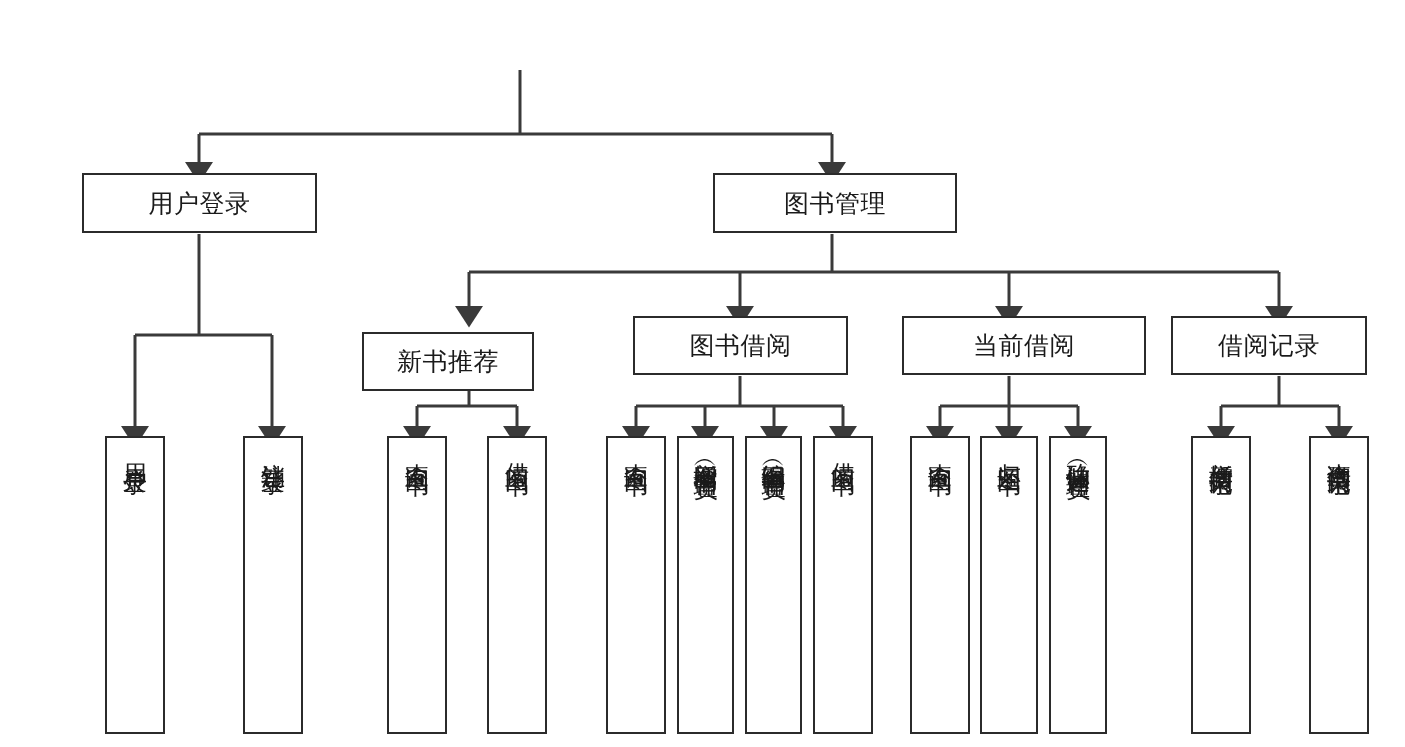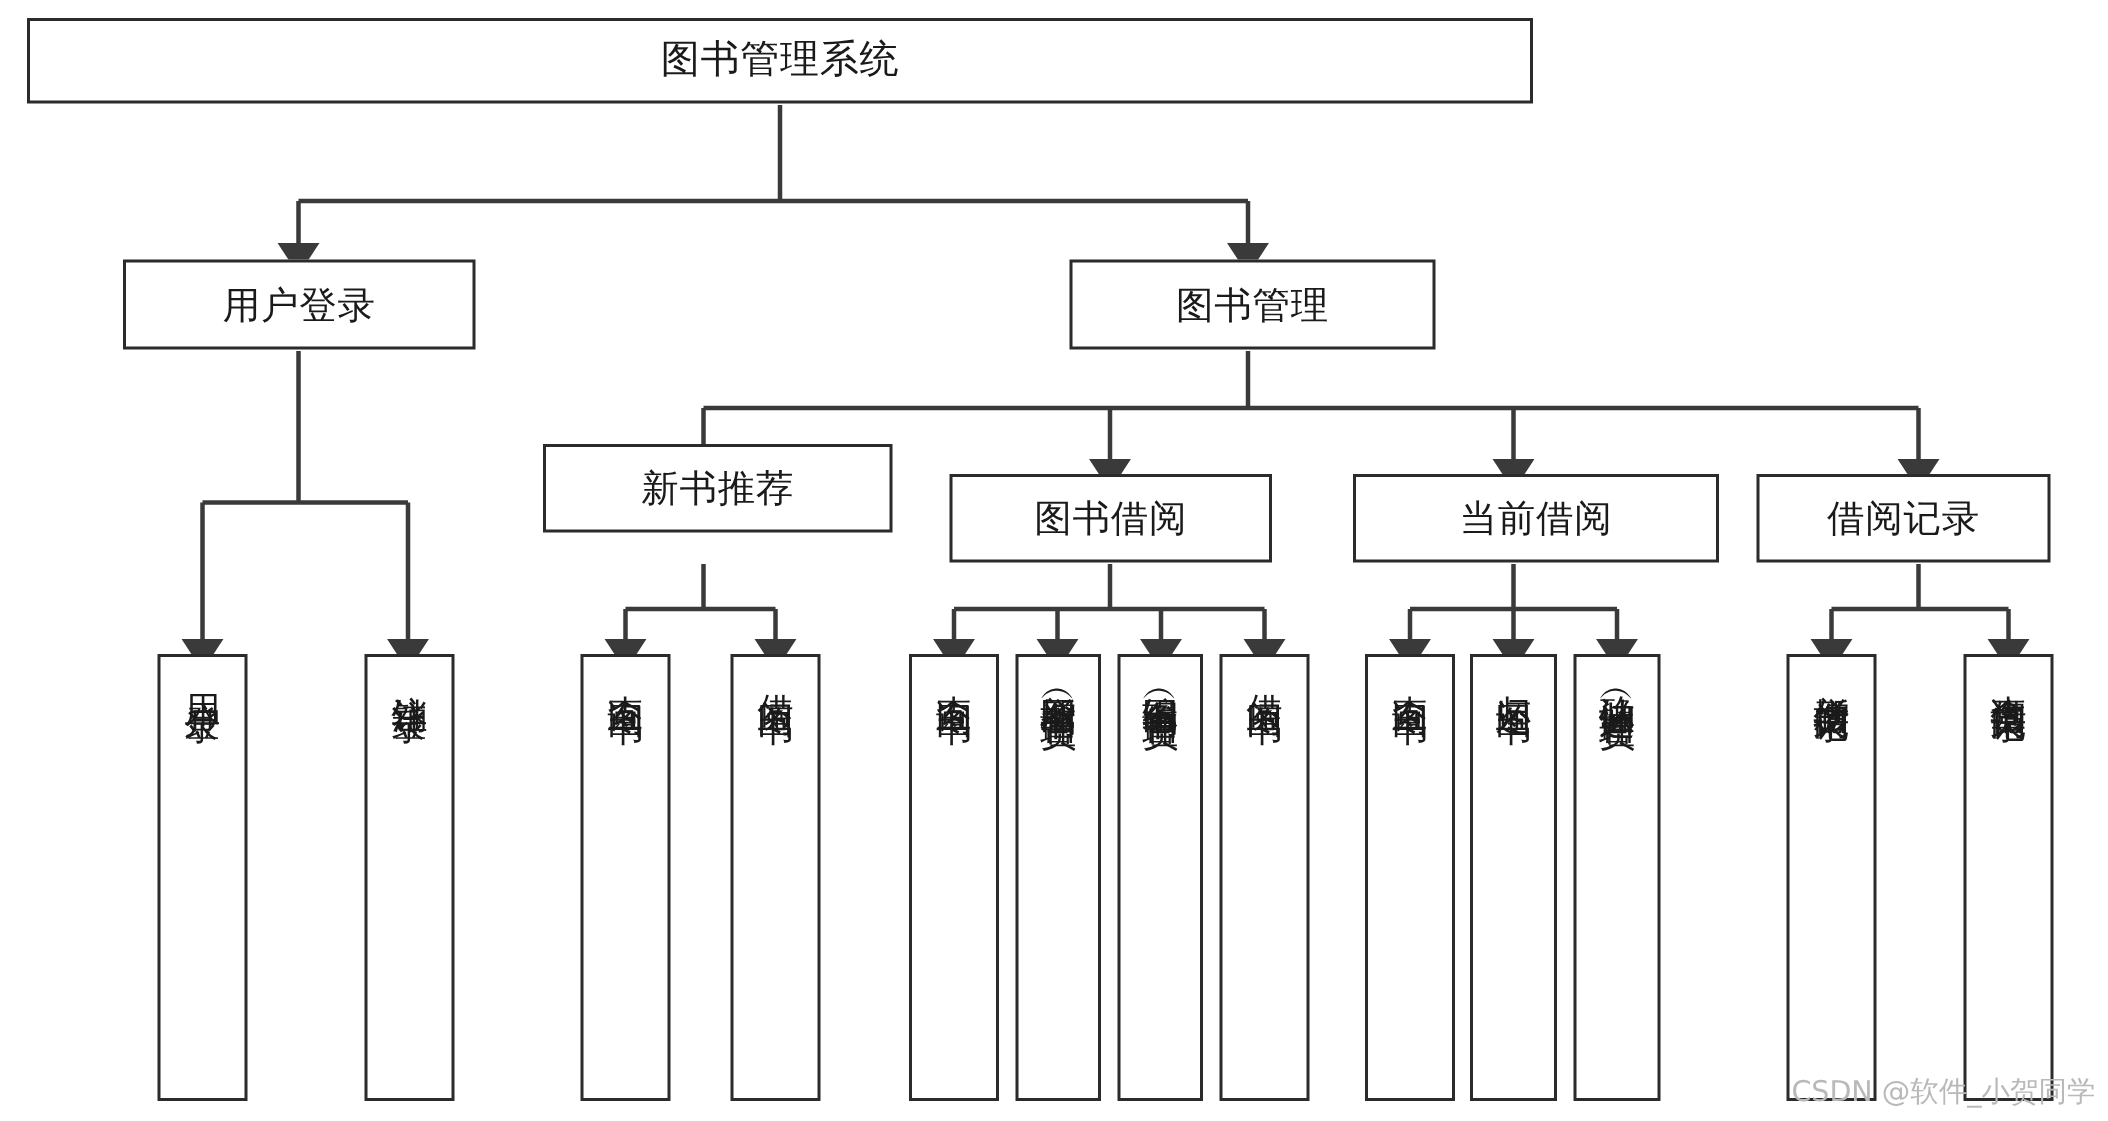--- a/index.html
+++ b/index.html
@@ -125,33 +125,30 @@
       <path d="M1078,406 L1078,430" marker-end="url(#arrowhead)"></path>
 
       <path d="M1279,376 L1279,406"></path>
       <path d="M1221,406 L1339,406"></path>
       <path d="M1221,406 L1221,430" marker-end="url(#arrowhead)"></path>
       <path d="M1339,406 L1339,430" marker-end="url(#arrowhead)"></path>
 
     </g>
   </svg>
 
-  <div class="node-box node-h node-root" style="left:18px; top:12px; width:1004px; height:57px;">
-    <span class="node-label">图书管理系统</span>
-  </div>
 
   <div class="node-box node-h" style="left:82px; top:173px; width:235px; height:60px;">
     <span class="node-label">用户登录</span>
   </div>
 
   <div class="node-box node-h" style="left:713px; top:173px; width:244px; height:60px;">
     <span class="node-label">图书管理</span>
   </div>
 
-  <div class="node-box node-h" style="left:362px; top:296px; width:233px; height:59px;">
+  <div class="node-box node-h" style="left:362px; top:332px; width:172px; height:59px;">
     <span class="node-label">新书推荐</span>
   </div>
 
   <div class="node-box node-h" style="left:633px; top:316px; width:215px; height:59px;">
     <span class="node-label">图书借阅</span>
   </div>
 
   <div class="node-box node-h" style="left:902px; top:316px; width:244px; height:59px;">
     <span class="node-label">当前借阅</span>
   </div>
@@ -205,15 +202,14 @@
   </div>
 
   <div class="node-box node-v tall-text" style="left:1191px; top:436px; width:60px; height:298px;">
     <span class="node-label">新增借阅记录</span>
   </div>
 
   <div class="node-box node-v tall-text" style="left:1309px; top:436px; width:60px; height:298px;">
     <span class="node-label">查询借阅记录</span>
   </div>
 
-  <div class="watermark">CSDN @软件_小贺同学</div>
 
 </div>
 
 </body></html>

